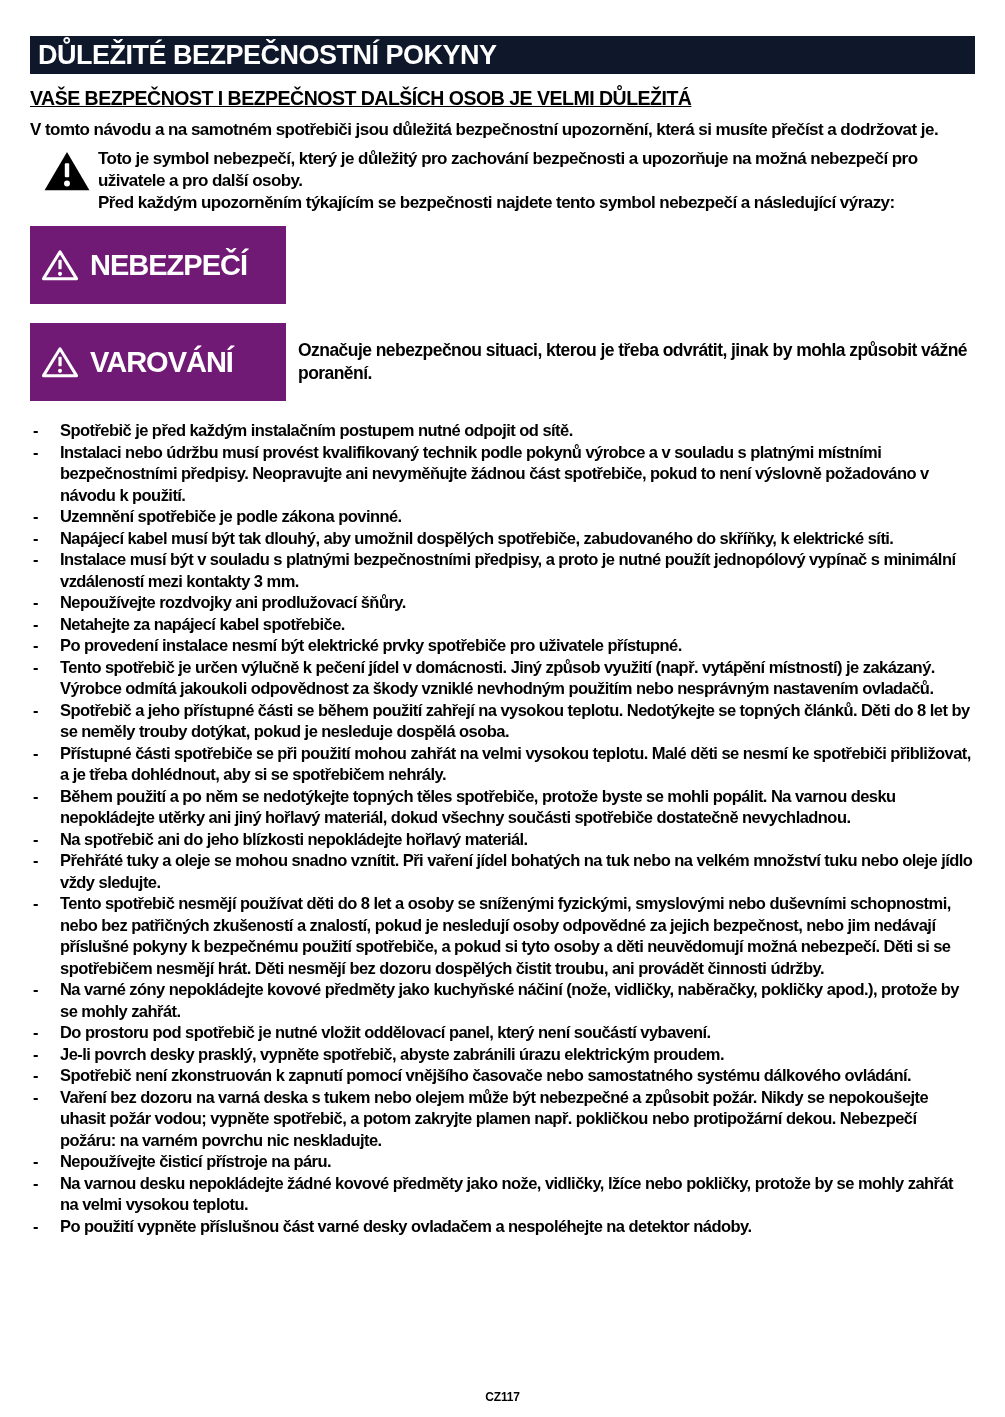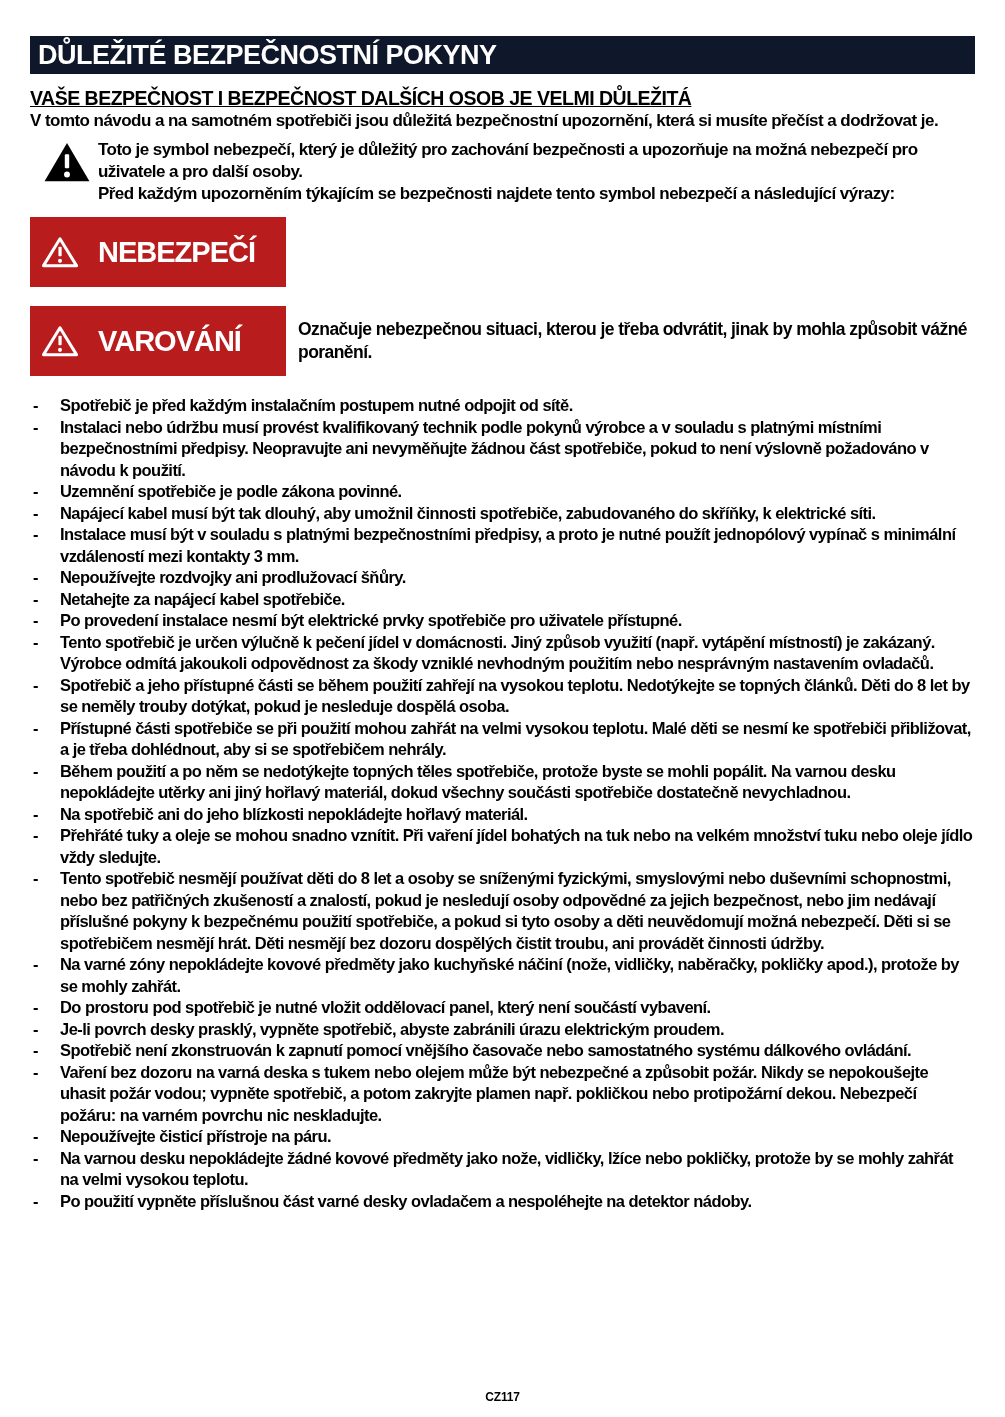--- a/index.html
+++ b/index.html
@@ -29,20 +29,21 @@
     font-weight: bold;
     letter-spacing: -0.5px;
     white-space: nowrap;
   }
 
   .subtitle {
     font-size: 19.5px;
     font-weight: bold;
     letter-spacing: -0.5px;
     text-decoration: underline;
+    margin-bottom: 9px;
   }
 
   .para {
     font-size: 17px;
     font-weight: bold;
     letter-spacing: -0.55px;
     line-height: 22px;
   }
   .intro { margin-bottom: 7px; }
 
@@ -58,29 +59,29 @@
   .hazard-text { flex: 1 1 auto; }
 
   
   .signal-row {
     display: flex;
     gap: 12px;
     margin-bottom: 19px;
     align-items: stretch;
   }
   .signal-box {
-    background: #b91c1c;
+    background: #701a75;
     color: #fff;
     flex: 0 0 256px;
     width: 256px;
-    height: 70px;
+    height: 78px;
     display: flex;
     align-items: center;
     padding-left: 12px;
-    gap: 20px;
+    gap: 12px;
   }
   .signal-icon svg { width: 36px; height: 32px; display: block; }
   .signal-label {
     font-size: 29px;
     font-weight: bold;
     letter-spacing: -1px;
     white-space: nowrap;
   }
   .signal-desc {
     font-size: 17.5px;
@@ -184,21 +185,21 @@
       <li class="safety-item">
       <span class="dash">-</span>
       <span class="item-text">Instalaci nebo údržbu musí provést kvalifikovaný technik podle pokynů výrobce a v souladu s platnými místními bezpečnostními předpisy. Neopravujte ani nevyměňujte žádnou část spotřebiče, pokud to není výslovně požadováno v návodu k použití.</span>
     </li>
       <li class="safety-item">
       <span class="dash">-</span>
       <span class="item-text">Uzemnění spotřebiče je podle zákona povinné.</span>
     </li>
       <li class="safety-item">
       <span class="dash">-</span>
-      <span class="item-text">Napájecí kabel musí být tak dlouhý, aby umožnil činnosti spotřebiče, zabudovaného do skříňky, k elektrické síti.</span>
+      <span class="item-text">Napájecí kabel musí být tak dlouhý, aby umožnil dospělých spotřebiče, zabudovaného do skříňky, k elektrické síti.</span>
     </li>
       <li class="safety-item">
       <span class="dash">-</span>
       <span class="item-text">Instalace musí být v souladu s platnými bezpečnostními předpisy, a proto je nutné použít jednopólový vypínač s minimální vzdáleností mezi kontakty 3 mm.</span>
     </li>
       <li class="safety-item">
       <span class="dash">-</span>
       <span class="item-text">Nepoužívejte rozdvojky ani prodlužovací šňůry.</span>
     </li>
       <li class="safety-item">

